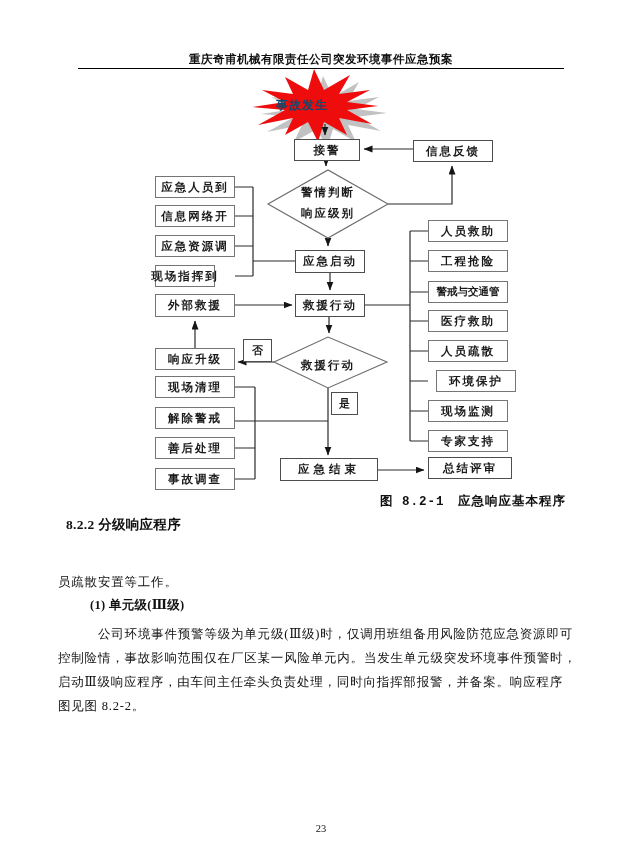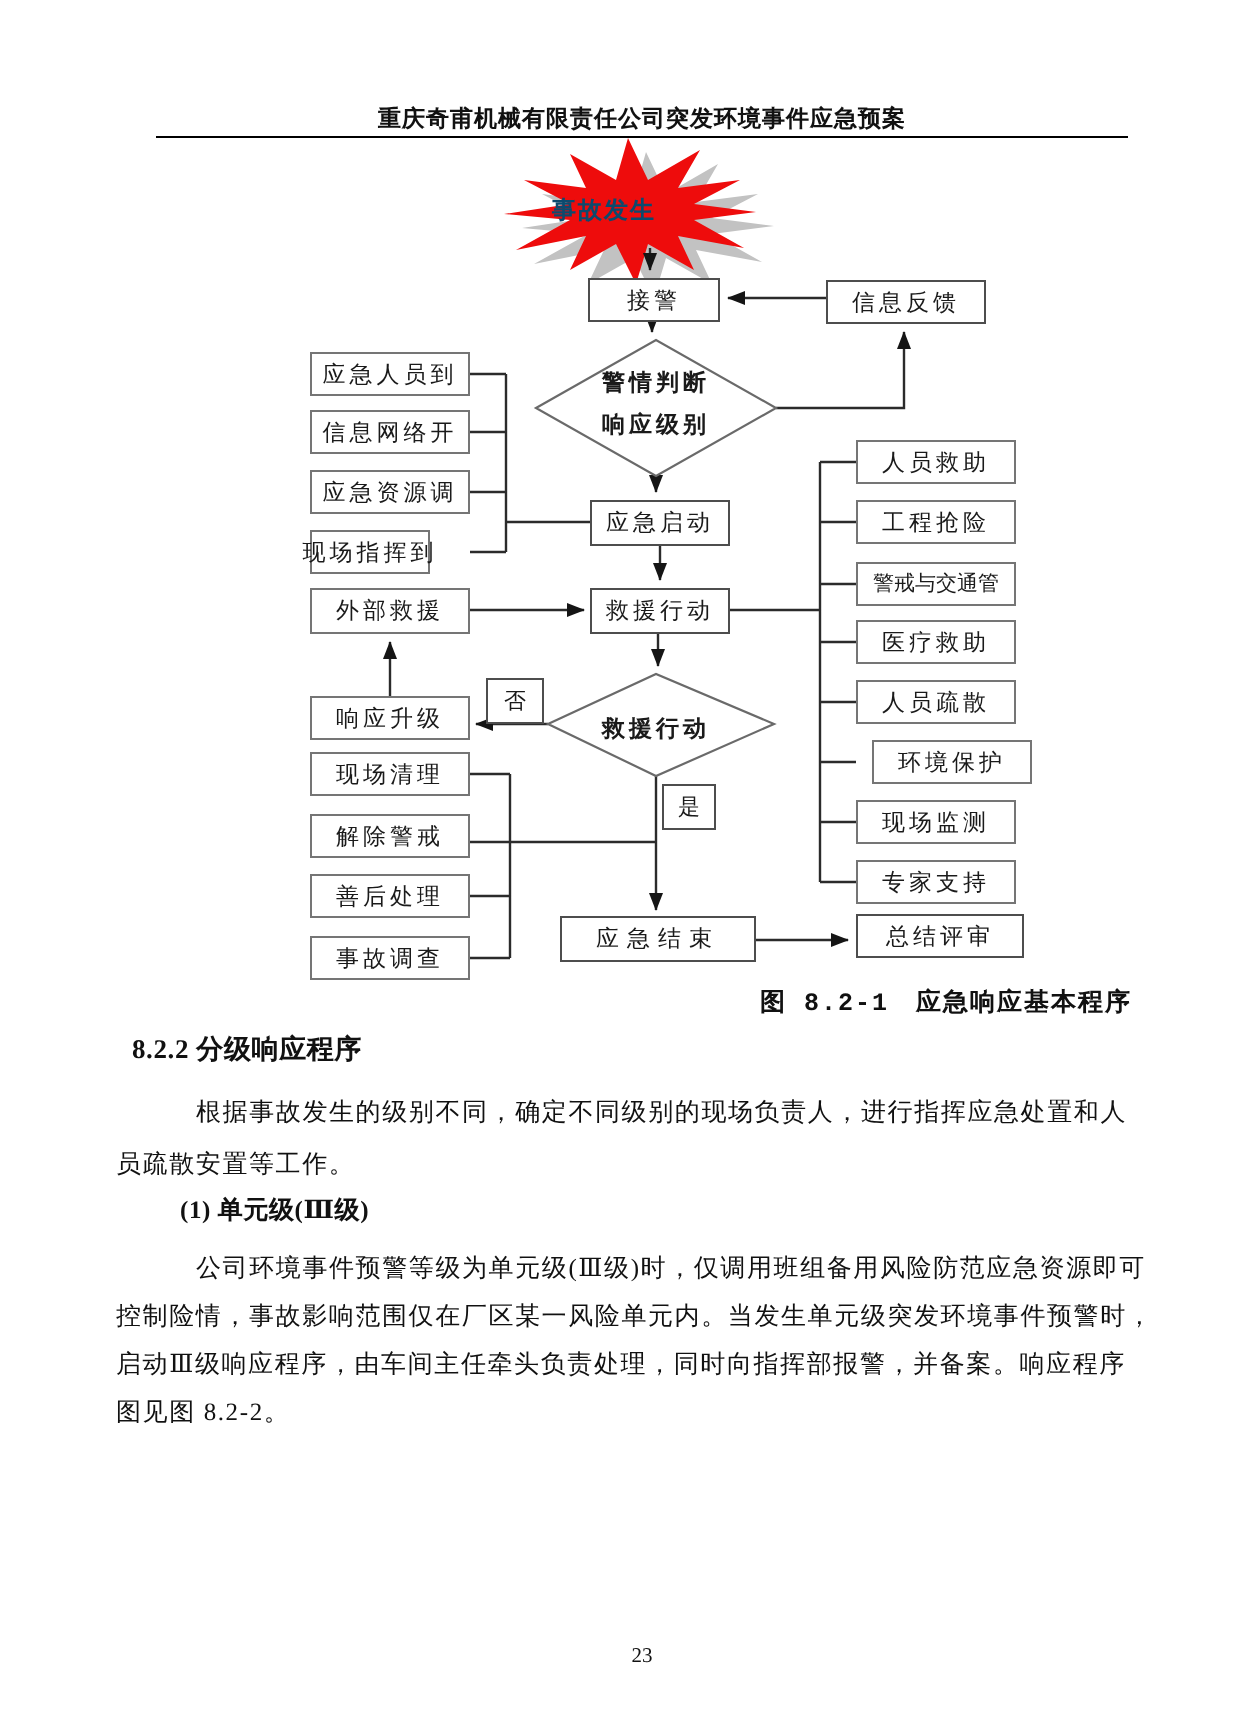--- a/index.html
+++ b/index.html
@@ -10,21 +10,21 @@
   }
   .hdr{
     position:absolute; left:78px; top:52px; width:486px; text-align:center;
     font-weight:bold; font-size:11.5px; letter-spacing:.5px; white-space:nowrap;
   }
   .hdr-rule{position:absolute; left:78px; top:68px; width:486px; border-top:1.6px solid #000; height:0;}
   .flowsvg{position:absolute; left:0; top:0;}
   .fbox{
     position:absolute; box-sizing:border-box; border:1px solid #757575; background:#fff;
     display:flex; align-items:center; justify-content:center;
-    font-weight:normal; font-size:11.5px; letter-spacing:2px; white-space:nowrap; color:#1a1a1a;
+    font-weight:bold; font-size:11.5px; letter-spacing:2px; white-space:nowrap; color:#1a1a1a;
   }
   .fbox.dark{border-color:#4d4d4d;}
   .fbox.small{font-size:10.5px; letter-spacing:0;}
   .fbox.clear{background:transparent;}
   .burst-label{
     position:absolute; left:276px; top:97px; width:88px; text-align:left;
     font-weight:bold; font-size:12px; letter-spacing:1px; color:#0c4a6e;
   }
   .dtext{
     position:absolute; text-align:center; font-weight:bold; font-size:11.5px;
@@ -120,21 +120,20 @@
   <div class="fbox small" style="left:428px; top:281px; width:80px; height:22px;">警戒与交通管</div>
   <div class="fbox" style="left:428px; top:310px; width:80px; height:22px;">医疗救助</div>
   <div class="fbox" style="left:428px; top:340px; width:80px; height:22px;">人员疏散</div>
   <div class="fbox" style="left:436px; top:370px; width:80px; height:22px;">环境保护</div>
   <div class="fbox" style="left:428px; top:400px; width:80px; height:22px;">现场监测</div>
   <div class="fbox" style="left:428px; top:430px; width:80px; height:22px;">专家支持</div>
 
   <div class="caption">图 8.2-1　应急响应基本程序</div>
 
   <div class="sec-heading">8.2.2 分级响应程序</div>
-  <div class="bodyline" style="left:98px; top:548px;">根据事故发生的级别不同，确定不同级别的现场负责人，进行指挥应急处置和人</div>
   <div class="bodyline" style="left:58px; top:574px;">员疏散安置等工作。</div>
   <div class="bodyline bold" style="left:90px; top:597px;">(1) 单元级(Ⅲ级)</div>
   <div class="bodyline" style="left:98px; top:626px;">公司环境事件预警等级为单元级(Ⅲ级)时，仅调用班组备用风险防范应急资源即可</div>
   <div class="bodyline" style="left:58px; top:650px;">控制险情，事故影响范围仅在厂区某一风险单元内。当发生单元级突发环境事件预警时，</div>
   <div class="bodyline" style="left:58px; top:674px;">启动Ⅲ级响应程序，由车间主任牵头负责处理，同时向指挥部报警，并备案。响应程序</div>
   <div class="bodyline" style="left:58px; top:698px;">图见图 8.2-2。</div>
 
   <div class="footer">23</div>
 
 </div>

